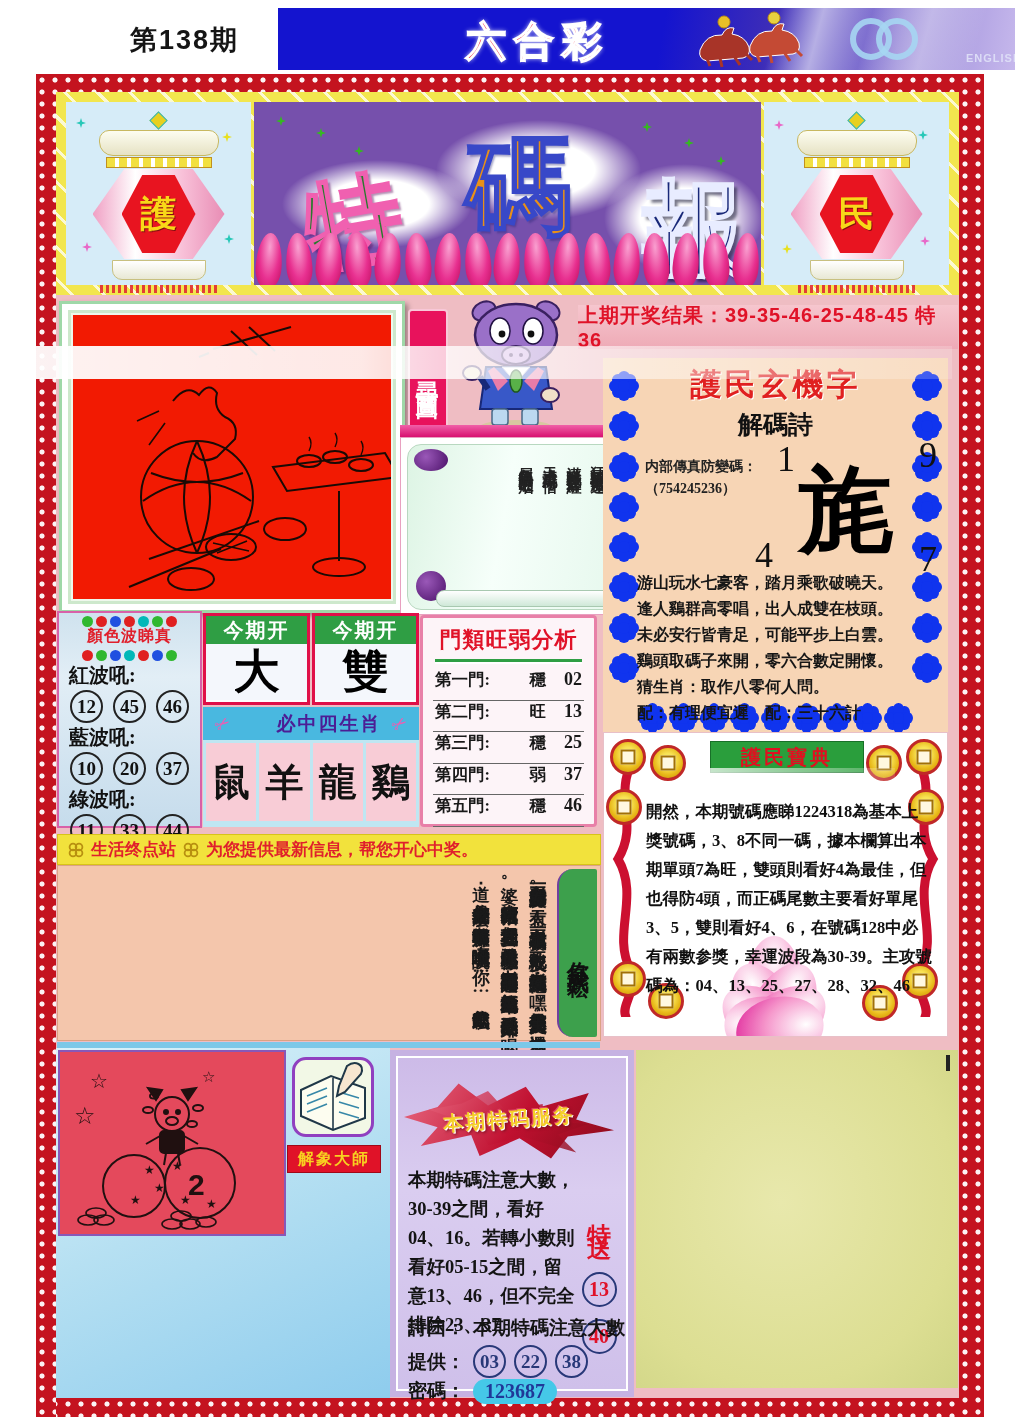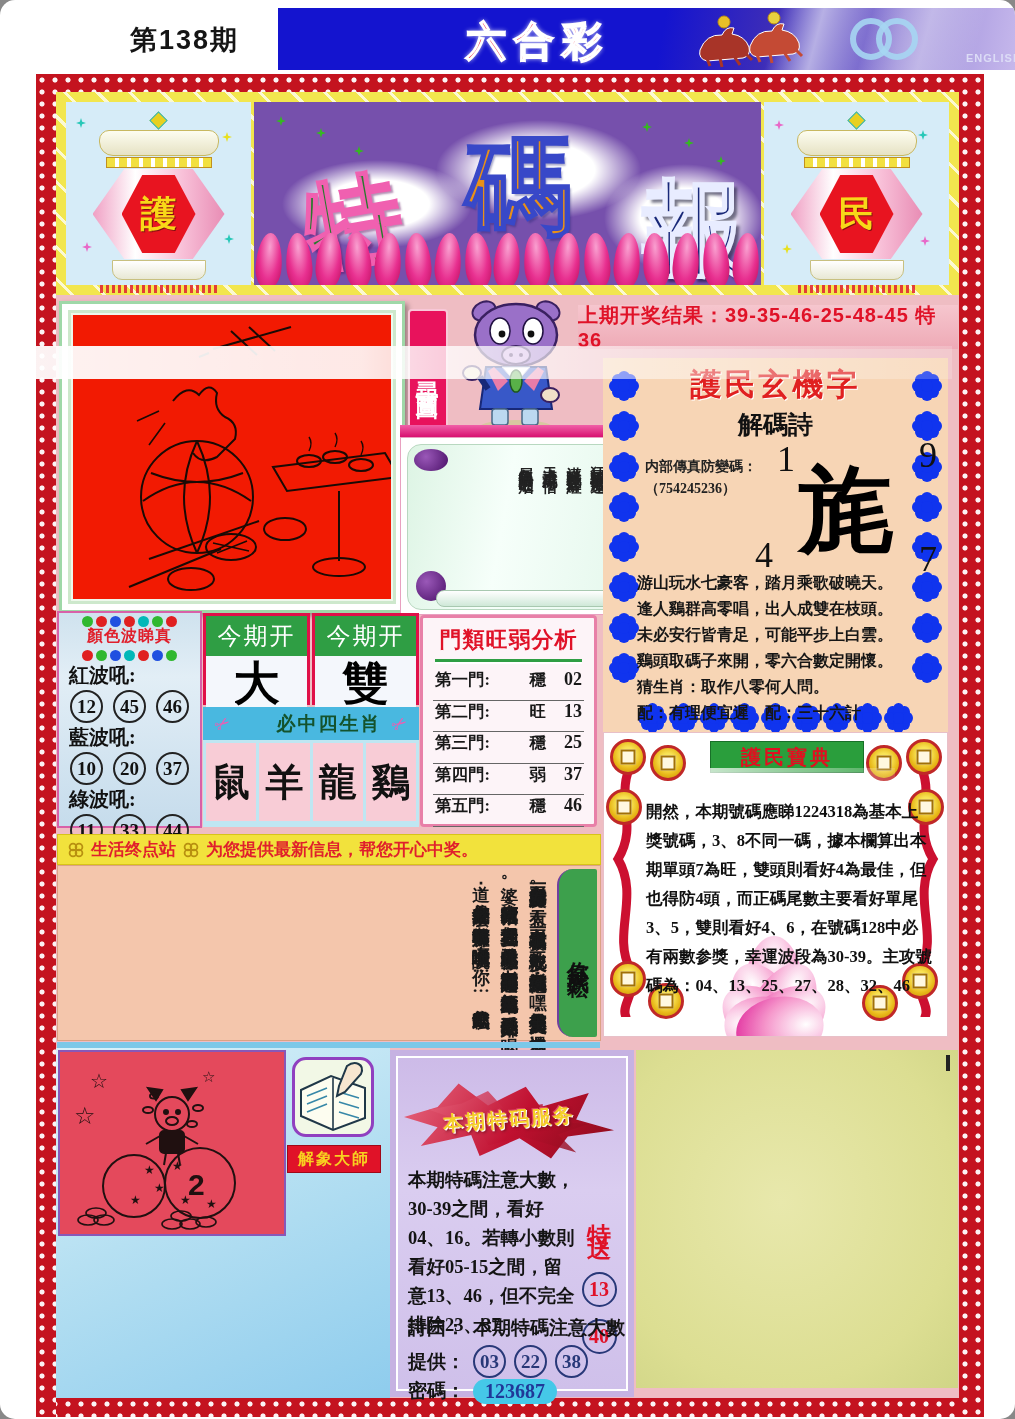--- a/index.html
+++ b/index.html
@@ -1,17 +1,17 @@
 <!DOCTYPE html>
 <html><head>
 <meta charset="utf-8">
 <style>
   html,body{margin:0;padding:0;background:#888;}
   #page{position:relative;width:1015px;height:1419px;background:#fff;overflow:hidden;
-        font-family:"Liberation Sans",sans-serif;border-radius:15px;}
+        font-family:"Liberation Sans",sans-serif;}
   .abs{position:absolute;}
 
   
   #issue{left:130px;top:22px;font-size:27px;font-weight:bold;color:#151515;letter-spacing:2px;}
   #banner{left:278px;top:8px;width:737px;height:62px;overflow:hidden;
           background:linear-gradient(100deg,#1414cf 52%,#3c2cb8 66%,#9788d8 84%,#c6b8ec 100%);}
   #banner:before{content:"";position:absolute;left:48%;top:-30px;width:70%;height:140px;transform:rotate(-10deg);
           background:linear-gradient(115deg,transparent 28%,rgba(255,255,255,.55) 36%,transparent 45%,rgba(255,255,255,.35) 56%,transparent 66%);}
   #lotteryTitle{left:188px;top:6px;font-size:40px;font-weight:bold;color:#e82030;letter-spacing:8px;
           -webkit-text-stroke:1.5px #fff;text-shadow:0 0 5px #fff;}
@@ -126,29 +126,29 @@
   .balls i{width:11px;height:11px;border-radius:50%;display:block;}
   #wavesTitle{text-align:center;font-size:16px;font-weight:bold;color:#e0202c;letter-spacing:1px;font-family:"Liberation Serif",serif;margin-top:-1px;}
   .wlabel{font-size:20px;font-weight:bold;color:#111;margin:1px 0 0 10px;font-family:"Liberation Serif",serif;}
   .wnums{display:flex;justify-content:space-around;padding:1px 6px 0;}
   .numC{width:33px;height:33px;border:2.5px solid #222;border-radius:50%;display:flex;align-items:center;justify-content:center;
       font-size:19px;font-weight:bold;color:#111;font-family:"Liberation Serif",serif;box-sizing:border-box;}
 
   
   .drawBox{width:107px;height:92px;box-sizing:border-box;border:3px solid #e01048;background:#fff;}
   #drawL{left:147px;top:318px;} #drawR{left:256px;top:318px;}
-  .drawHead{height:40px;background:#2f9e44;color:#fff;font-size:24px;font-weight:normal;letter-spacing:2px;
+  .drawHead{height:28px;background:#2f9e44;color:#fff;font-size:20px;font-weight:bold;letter-spacing:2px;
       display:flex;align-items:center;justify-content:center;}
   .drawVal{height:56px;display:flex;align-items:center;justify-content:center;font-size:46px;font-weight:bold;color:#000;
       font-family:"Liberation Serif",serif;background:#f4f7fc;}
 
   
   #zodiac{left:147px;top:412px;width:216px;height:120px;background:#bfe6f2;}
   #zodiacBand{height:33px;background:#49b8e0;display:flex;align-items:center;justify-content:center;gap:10px;}
-  #zodiacTitle{color:#14532d;font-size:19px;font-weight:bold;letter-spacing:2px;font-family:Liberation Serif, serif;margin-left:36px;}
+  #zodiacTitle{color:#4c1d95;font-size:19px;font-weight:bold;letter-spacing:2px;font-family:Liberation Serif, serif;margin-left:36px;}
   .scissor{color:#e860b4;font-size:18px;transform:rotate(-35deg);}
   #zodiacCells{display:flex;gap:3px;padding:3px;}
   .zcell{flex:1;height:78px;background:#f8ccd6;display:flex;align-items:center;justify-content:center;
       font-size:38px;font-weight:bold;color:#111;font-family:"Liberation Serif",serif;}
 
   
   #gates{left:364px;top:320px;width:177px;height:212px;box-sizing:border-box;background:#fdf4f8;border:3px solid #e880a8;border-radius:4px;}
   #gatesTitle{text-align:center;font-size:22px;font-weight:bold;color:#e01228;letter-spacing:1px;margin-top:7px;font-family:"Liberation Serif",serif;}
   #gatesRule{height:5px;background:#2f9e44;margin:4px 12px 5px;box-shadow:0 -2px 0 #fff inset;}
   .gRow{display:flex;align-items:baseline;margin:0 10px;height:30.5px;border-bottom:1.5px solid #666;padding:0 2px;}

